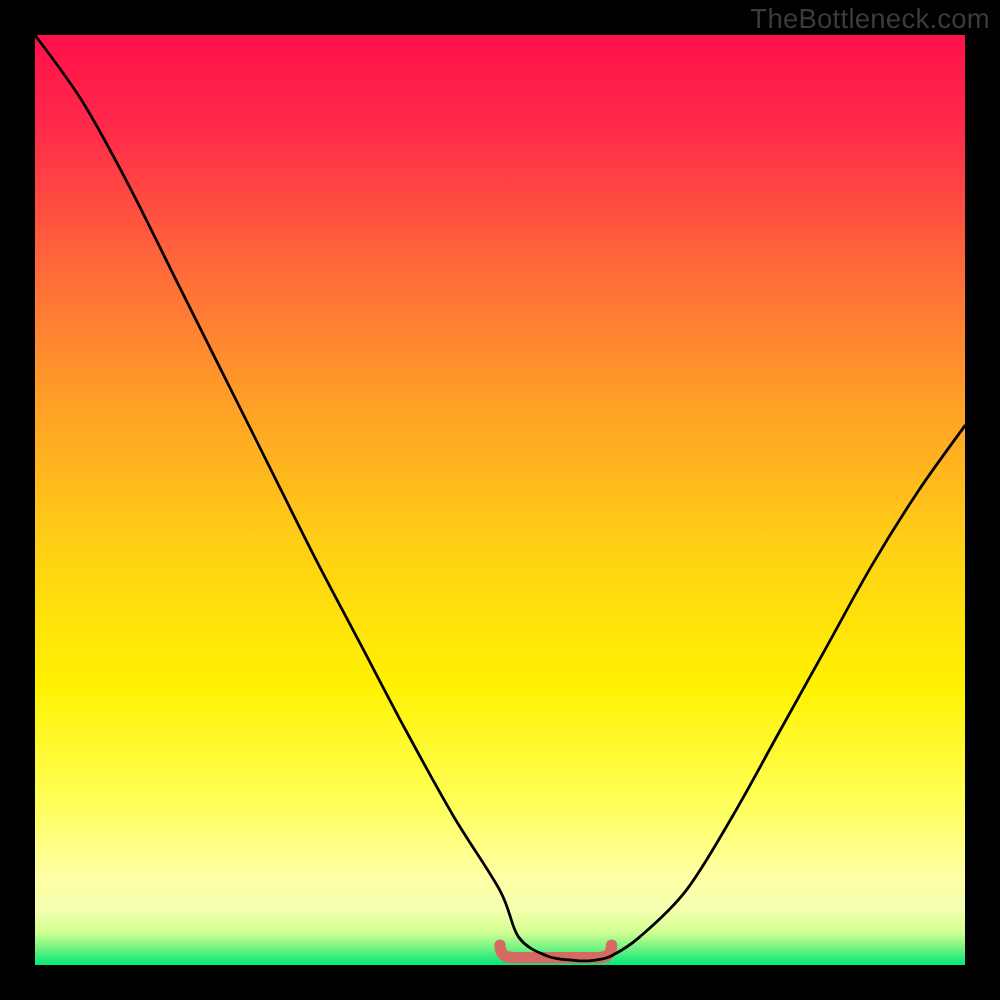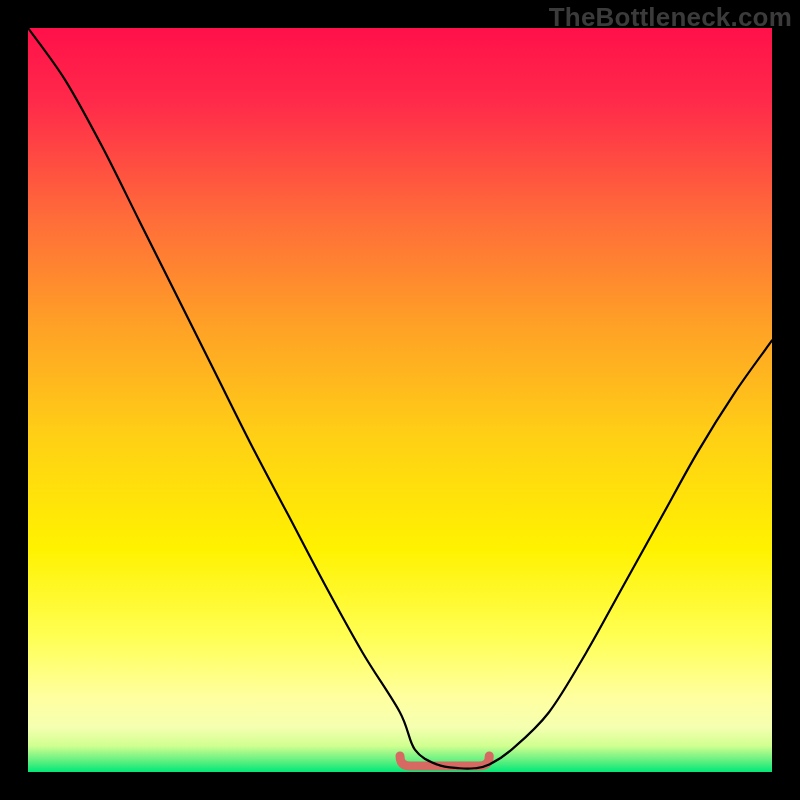--- a/index.html
+++ b/index.html
@@ -15,22 +15,22 @@
     position: relative;
     width: 800px;
     height: 800px;
     background: #000;
   }
   .watermark {
     position: absolute;
     top: 2px;
     right: 8px;
     color: #3b3b3b;
-    font-size: 26px;
-    font-weight: 700;
+    font-size: 22px;
+    font-weight: 400;
     letter-spacing: 0.2px;
     z-index: 10;
     user-select: none;
   }
   .plot-wrap {
     position: absolute;
     left: 28px;
     top: 28px;
     width: 744px;
     height: 744px;

